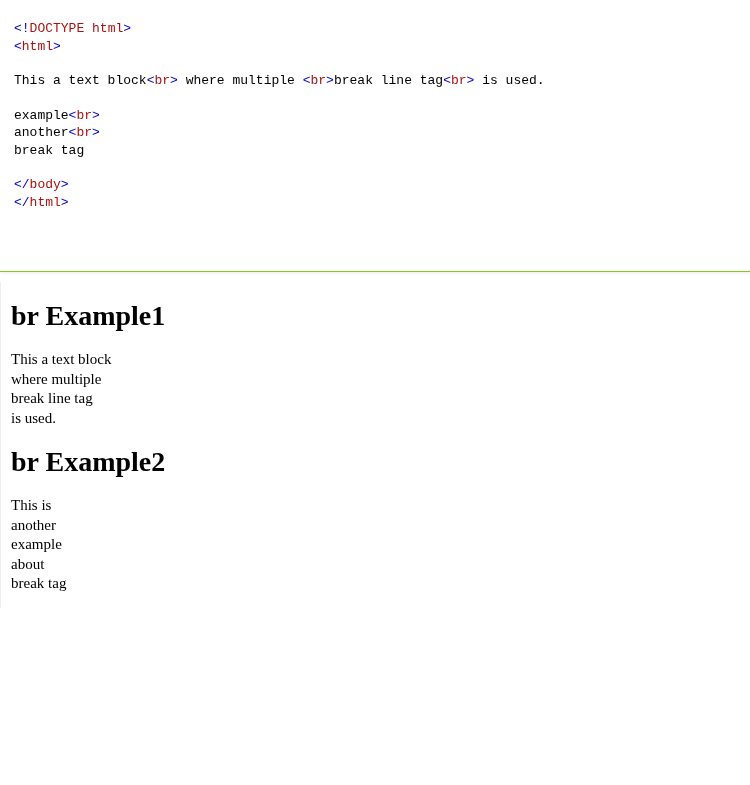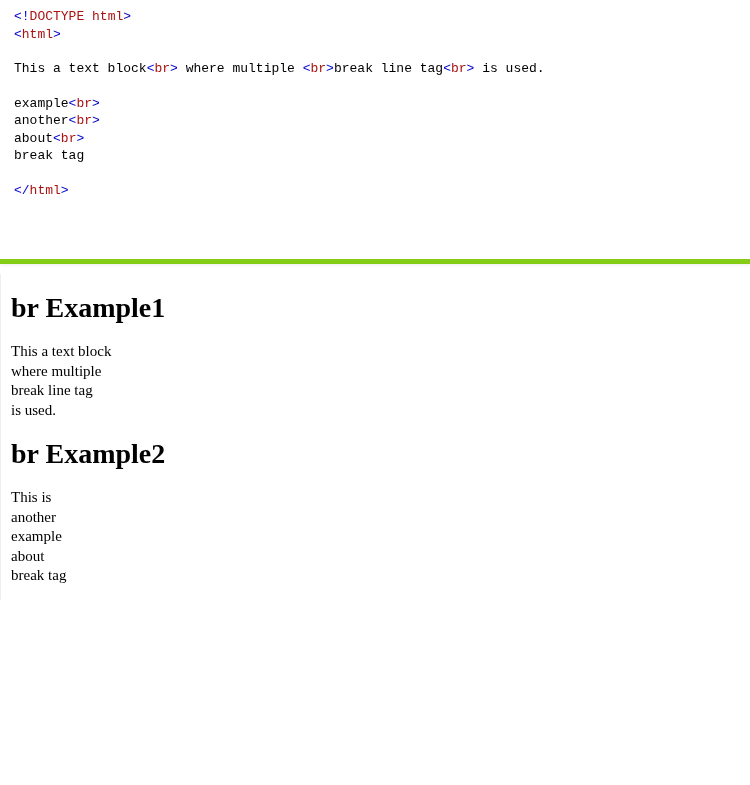--- a/index.html
+++ b/index.html
@@ -7,26 +7,26 @@
       padding: 0;
       box-sizing: border-box;
     }
     body {
       background: #fff;
       width: 750px;
       font-family: sans-serif;
     }
     .code-panel {
       background: #fff;
-      padding: 8px 14px 60px 14px;
+      padding: 20px 14px 60px 14px;
       font-family: Consolas, "Courier New", monospace;
       font-size: 13px;
       line-height: 1.35;
       color: #000;
-      border-bottom: 5px solid #84cc16;
+      border-bottom: 1px solid #84cc16;
       box-shadow: 0 1px 3px rgba(0,0,0,0.08);
       margin-bottom: 10px;
     }
     .code-line {
       white-space: pre;
     }
     .tag-bracket { color: #0000cc; }
     .tag-name { color: #aa1111; }
     .blank-line { height: 17px; }
     .preview-panel {
@@ -54,23 +54,23 @@
 <body>
 
 <div class="code-panel">
   <div class="code-line"><span class="tag-bracket">&lt;!</span><span class="tag-name">DOCTYPE</span><span> </span><span class="tag-name">html</span><span class="tag-bracket">&gt;</span></div>
   <div class="code-line"><span class="tag-bracket">&lt;</span><span class="tag-name">html</span><span class="tag-bracket">&gt;</span></div>
   <div class="blank-line"></div>
   <div class="code-line"><span>This a text block</span><span class="tag-bracket">&lt;</span><span class="tag-name">br</span><span class="tag-bracket">&gt;</span><span> where multiple </span><span class="tag-bracket">&lt;</span><span class="tag-name">br</span><span class="tag-bracket">&gt;</span><span>break line tag</span><span class="tag-bracket">&lt;</span><span class="tag-name">br</span><span class="tag-bracket">&gt;</span><span> is used.</span></div>
   <div class="blank-line"></div>
   <div class="code-line"><span>example</span><span class="tag-bracket">&lt;</span><span class="tag-name">br</span><span class="tag-bracket">&gt;</span></div>
   <div class="code-line"><span>another</span><span class="tag-bracket">&lt;</span><span class="tag-name">br</span><span class="tag-bracket">&gt;</span></div>
-  <div class="code-line"><span>about</span><span class="tag-bracket">&lt;</span><span class="tag-name">br</span><span class="tag-bracket">&gt;</span></div>
   <div class="code-line"><span>break tag</span></div>
   <div class="blank-line"></div>
+  <div class="code-line"><span class="tag-bracket">&lt;/</span><span class="tag-name">body</span><span class="tag-bracket">&gt;</span></div>
   <div class="code-line"><span class="tag-bracket">&lt;/</span><span class="tag-name">html</span><span class="tag-bracket">&gt;</span></div>
 </div>
 
 <div class="preview-panel">
   <h1>br Example1</h1>
   <div class="text-block">
     <span>This a text block</span><br>
     <span>where multiple</span><br>
     <span>break line tag</span><br>
     <span>is used.</span>

